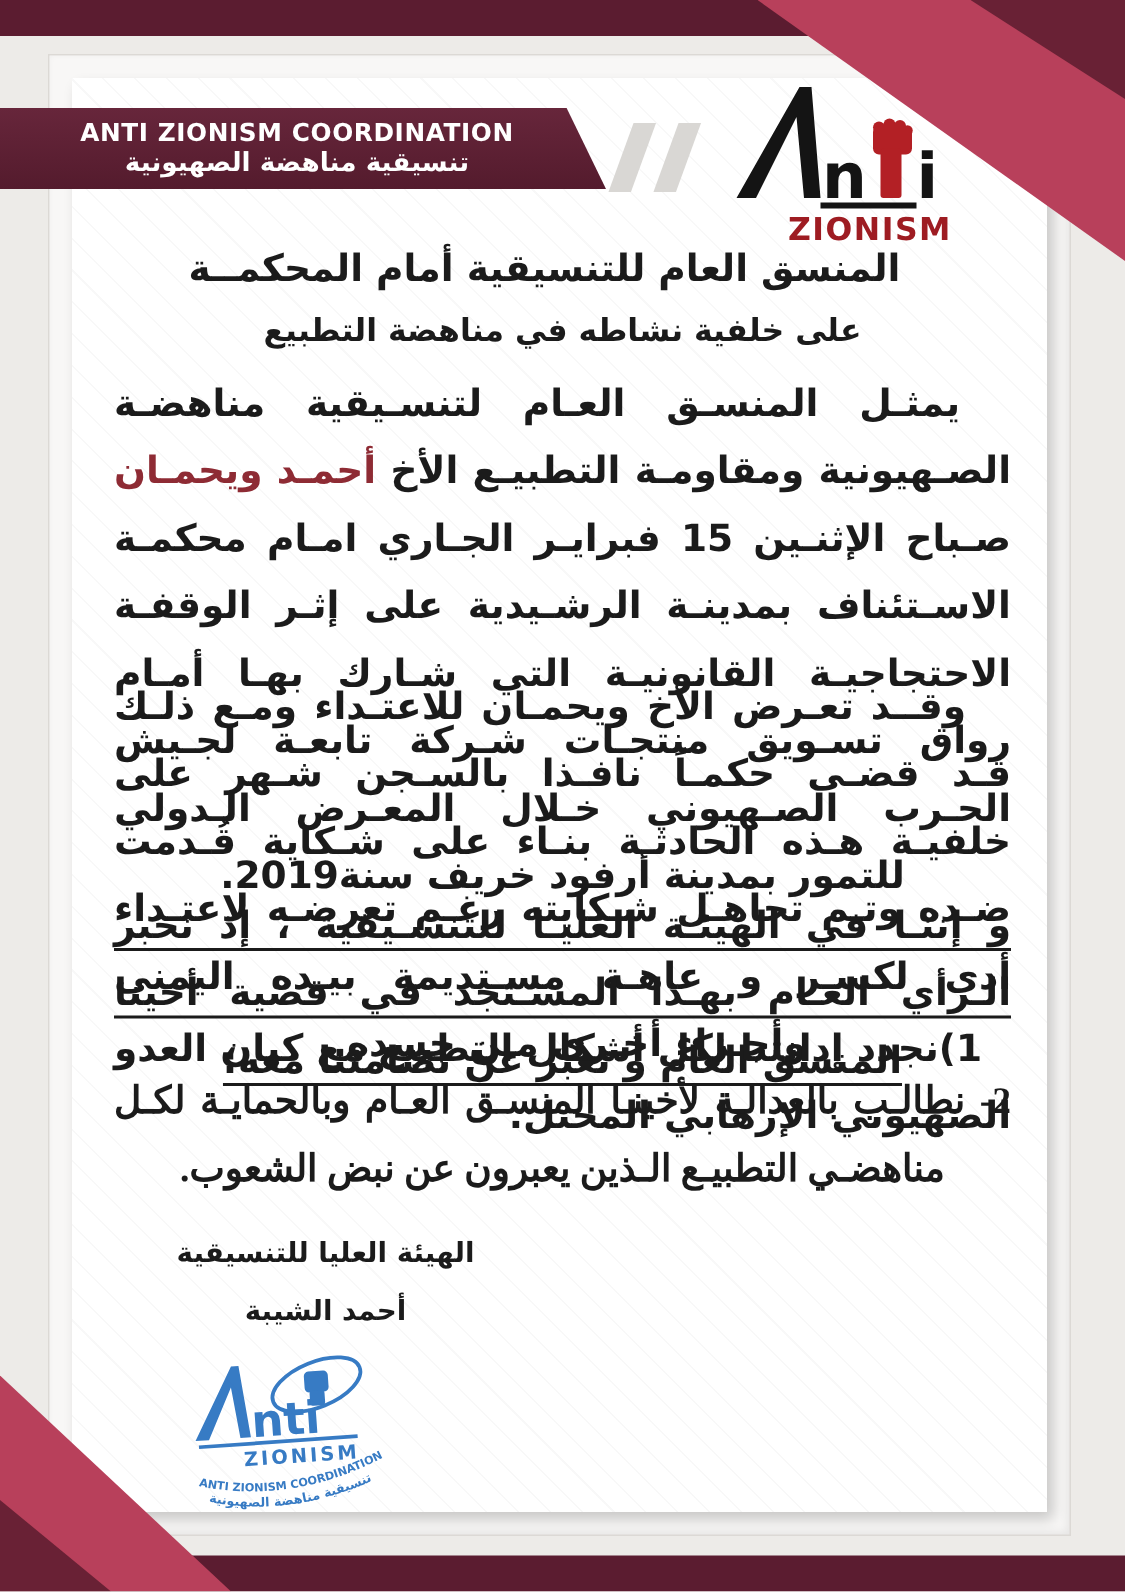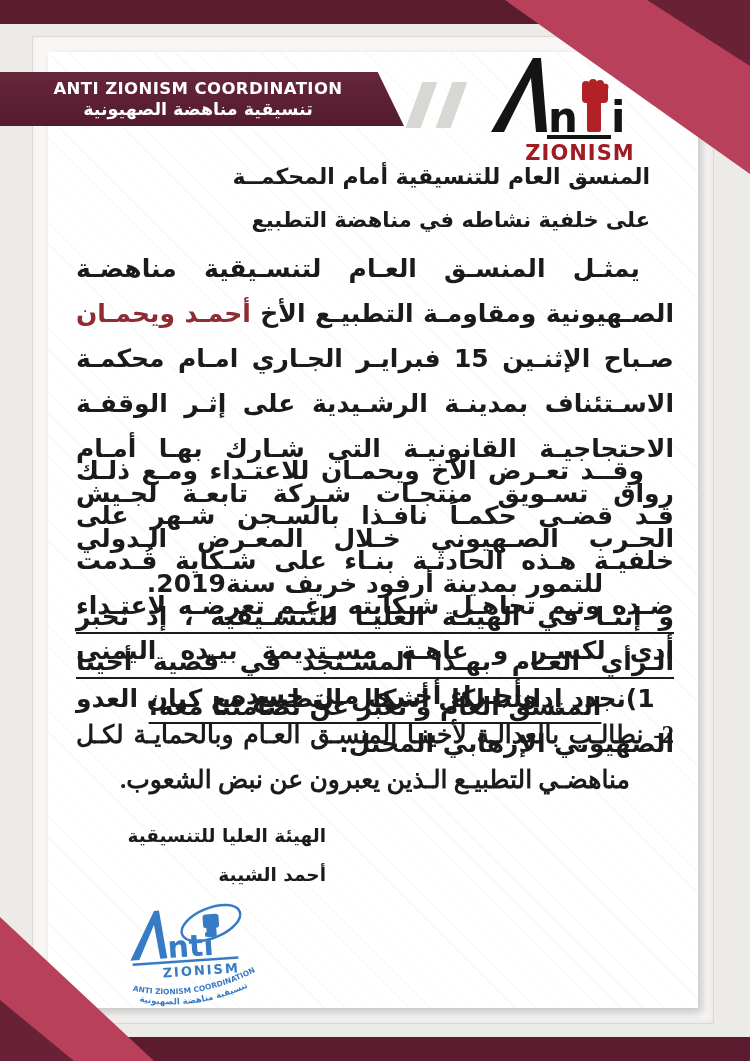--- a/index.html
+++ b/index.html
@@ -50,30 +50,30 @@
   .chev{position:absolute;top:82px;width:15px;height:46px;background:#d9d7d4;transform:skewX(-20deg);}
   .chev.c1{left:414px;}
   .chev.c2{left:444px;}
 
   
   .logo-top{position:absolute;left:487px;top:54px;width:150px;height:112px;}
   .seal{position:absolute;left:120px;top:898px;width:156px;height:110px;transform:rotate(-4deg);opacity:0.95;}
 
   
   .artext{position:absolute;direction:rtl;color:#1b1b1b;font-weight:bold;}
-  .title1{left:100px;top:164px;width:550px;text-align:right;font-size:22px;}
-  .title2{left:100px;top:208px;width:550px;font-size:21px;}
+  .title1{left:88px;top:164px;width:550px;text-align:center;font-size:25px;}
+  .title2{left:100px;top:208px;width:550px;text-align:center;font-size:21px;}
   .bodytxt{left:76px;width:598px;font-size:25px;line-height:45px;text-align:justify;text-align-last:center;}
   .para1{top:246px;text-indent:34px;}
   .para2{top:448px;text-indent:30px;}
   .emphasis{top:594px;text-decoration:underline;text-decoration-thickness:1.5px;text-underline-offset:7px;}
   .point1{top:676px;text-align:left;text-align-last:right;}
   .point2{top:712px;font-family:Liberation Serif, serif;}
   .name-red{color:#8e2b34;}
-  .signature{left:108px;top:816px;width:218px;text-align:right;font-size:18.5px;line-height:39px;}
+  .signature{left:108px;top:816px;width:218px;text-align:center;font-size:18.5px;line-height:39px;}
   .date{left:536px;top:905px;font-size:20px;font-weight:bold;color:#1b1b1b;direction:ltr;}
 </style>
 </head>
 <body>
 
 <div class="strip top"></div>
 <div class="strip bottom"></div>
 
 <div class="frame">
   <div class="paper"></div>

